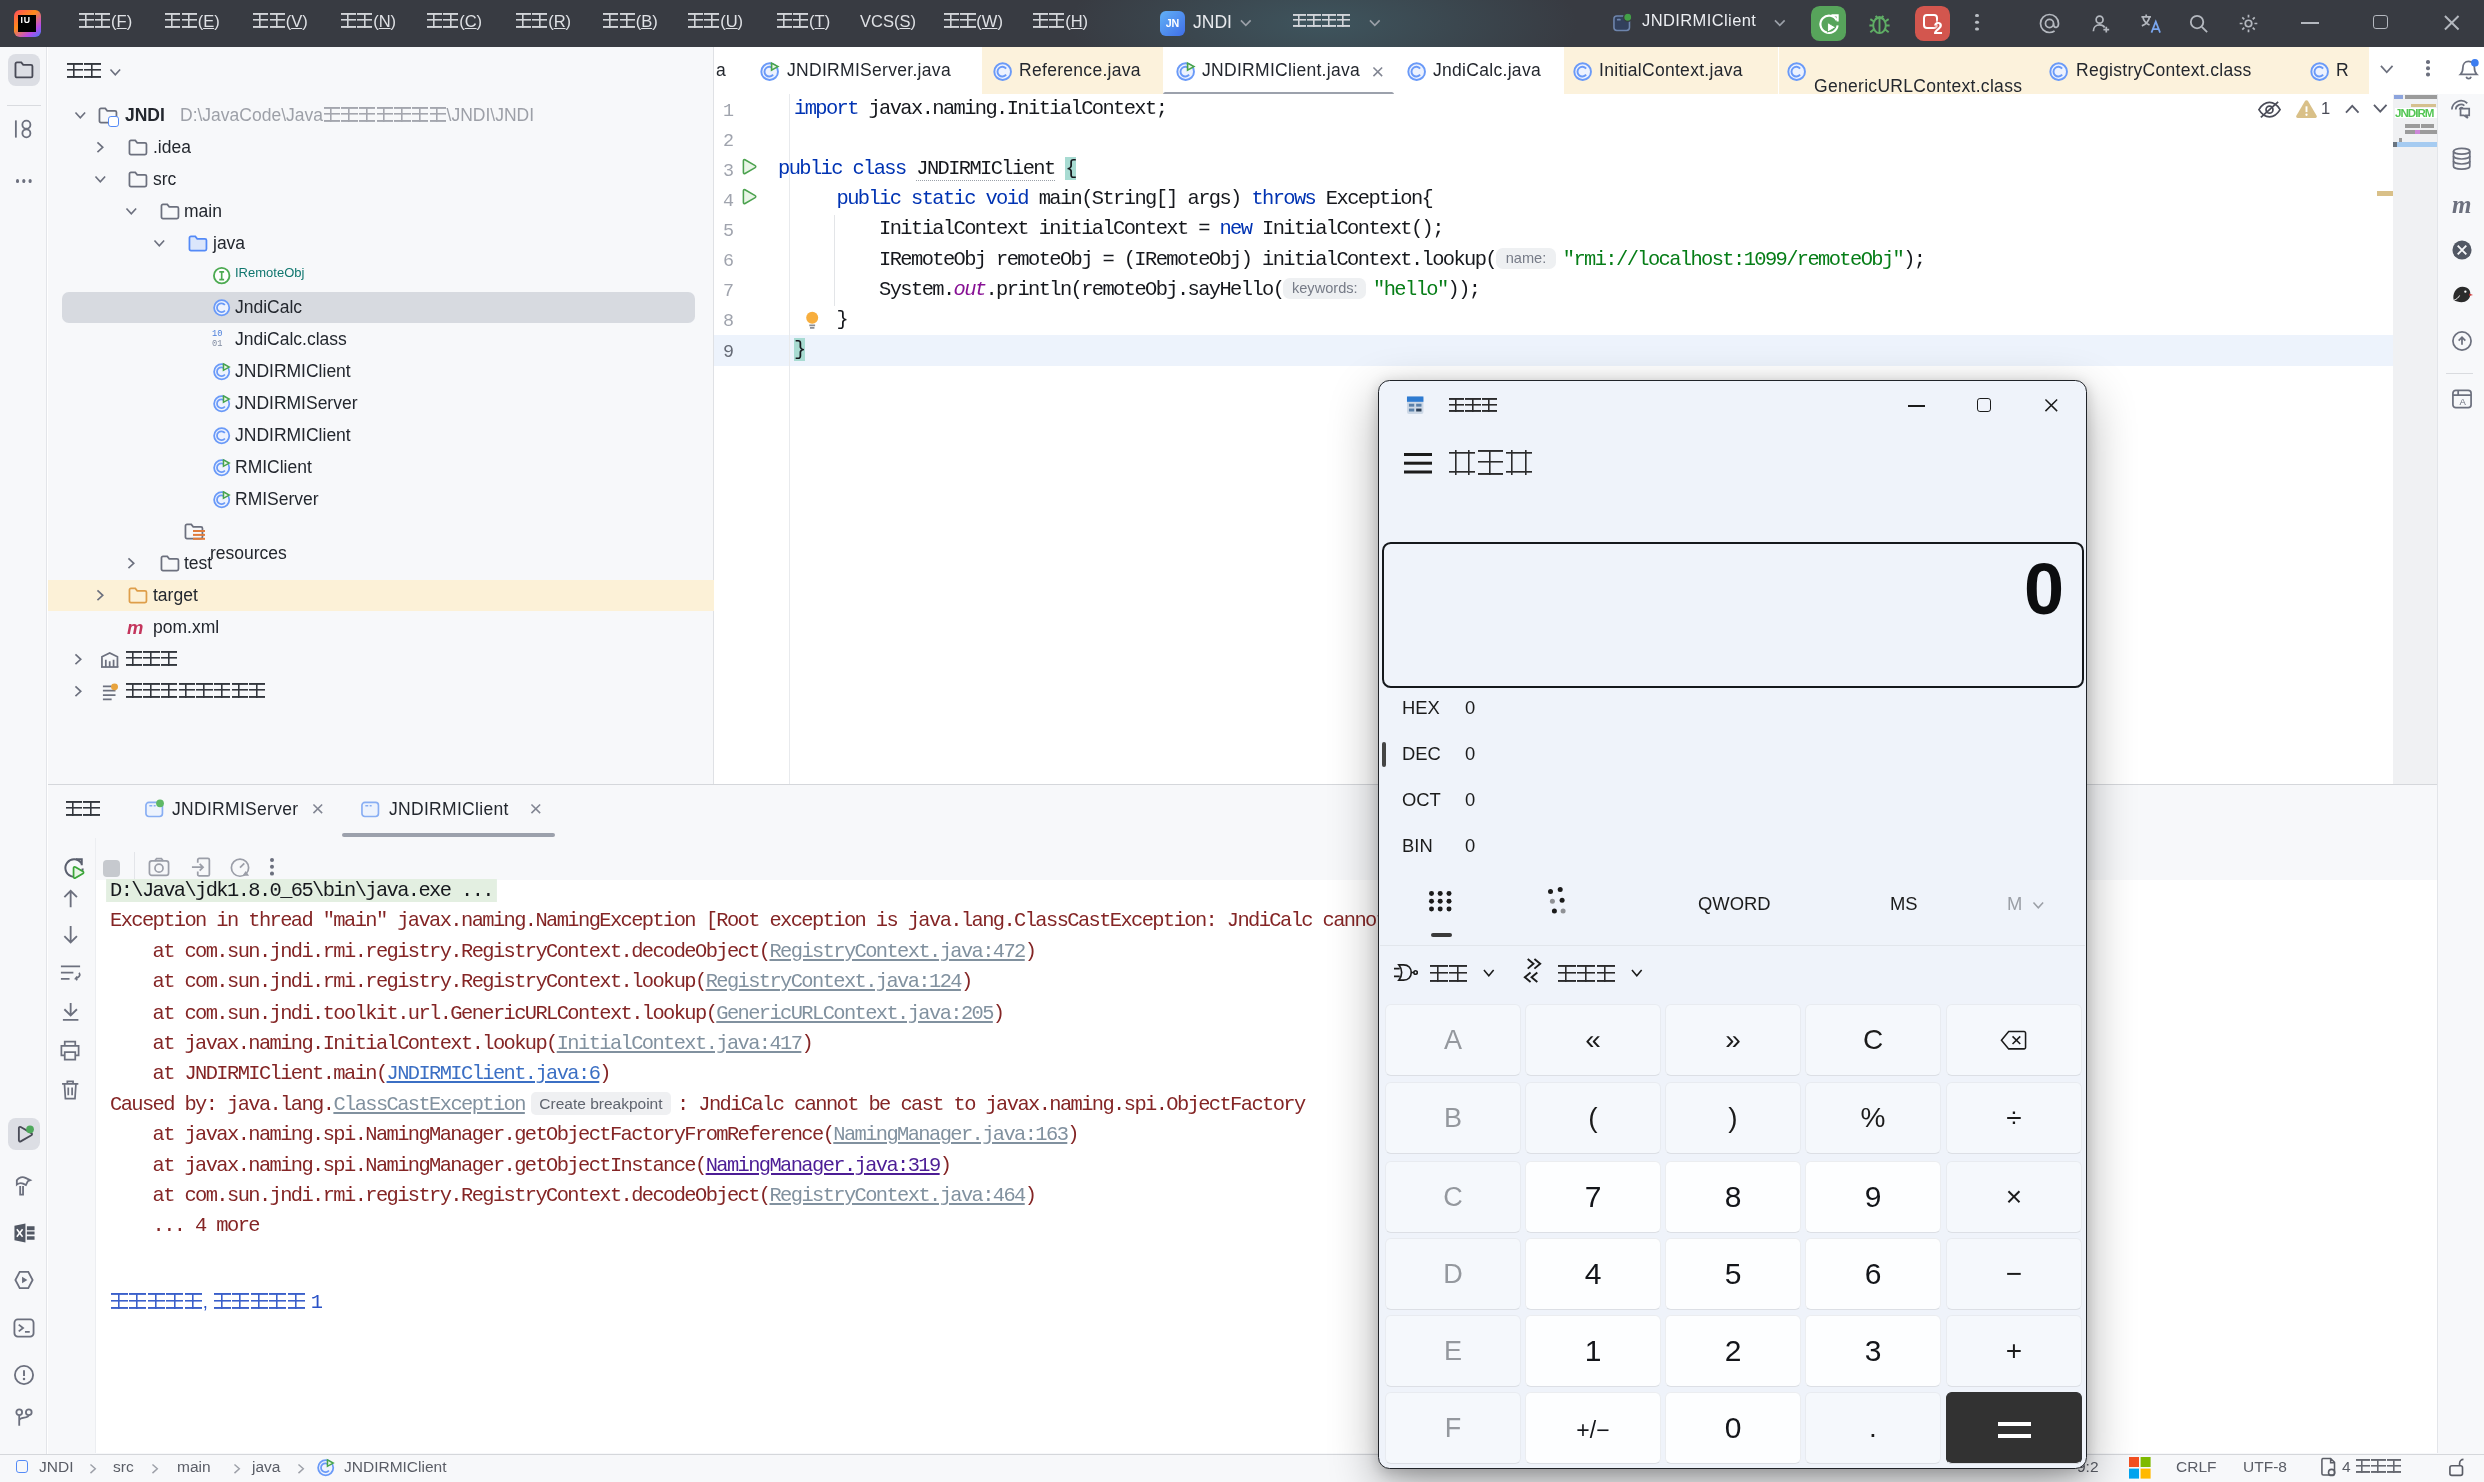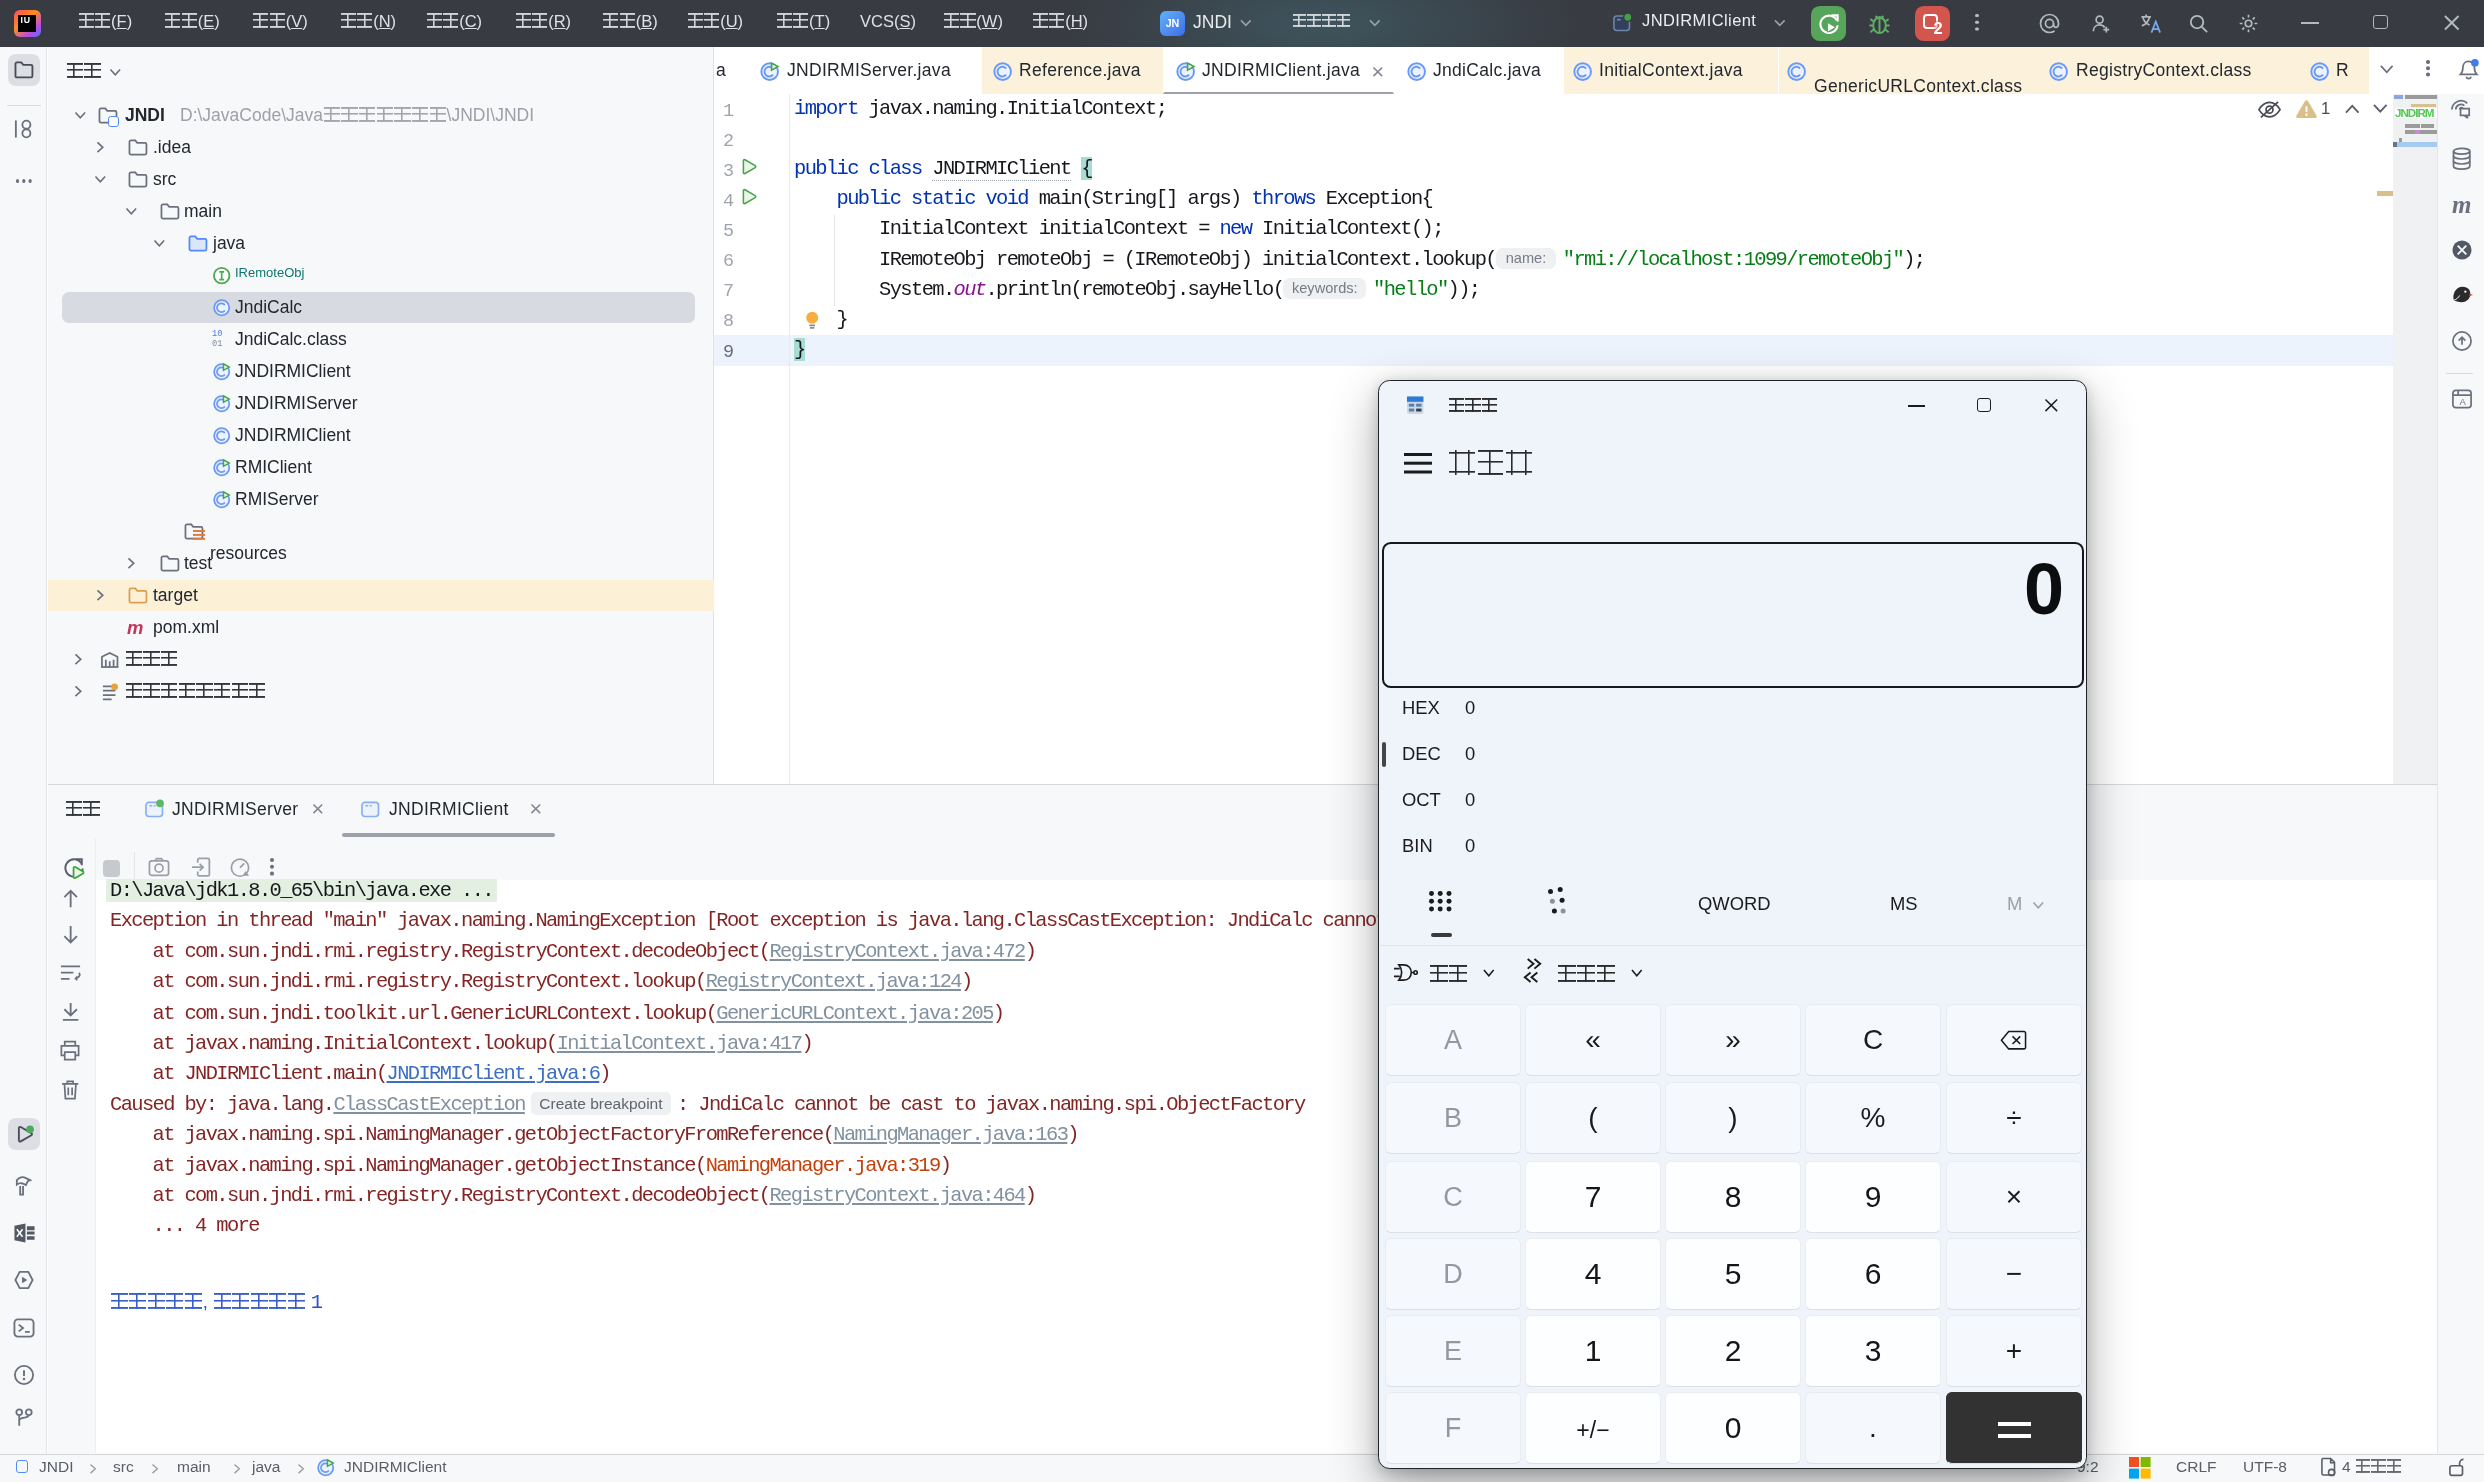--- a/index.html
+++ b/index.html
@@ -375,21 +375,21 @@
 <svg class="abs" style="left:740px;top:188px" width="18.4" height="18.4" viewBox="0 0 19 19">
     <path d="M3.5 2.8 c0-.9.9-1.4 1.7-1l10.5 6.1 c.8.4.8 1.6 0 2l-10.5 6.1 c-.8.4-1.7-.1-1.7-1z" fill="#e9f5e7" stroke="#4ca24f" stroke-width="1.6"></path>
   </svg>
 <svg class="abs" style="left:802px;top:310px" width="20.4" height="21.3" viewBox="0 0 21 22">
     <circle cx="10.5" cy="8" r="6.2" fill="#f7ae3e"></circle>
     <path d="M7.5 16h6M8.2 18.5h4.6" stroke="#8a8d94" stroke-width="1.8"></path>
   </svg>
 <div class="abs" style="left:834px;top:215px;width:1px;height:91px;background:#e3e5e8"></div>
 <div class="abs mono" style="left:794px;top:94px;height:30px;line-height:30px;font-size:20.4px;letter-spacing:-1.6px;color:#16181d;white-space:pre"><span style="color:#0033b3">import</span> javax.naming.InitialContext;</div>
 <div class="abs mono" style="left:794px;top:124px;height:30px;line-height:30px;font-size:20.4px;letter-spacing:-1.6px;color:#16181d;white-space:pre"></div>
-<div class="abs mono" style="left:794px;top:154px;height:30px;line-height:30px;font-size:20.4px;letter-spacing:-1.6px;color:#16181d;white-space:pre"><span style="color:#0033b3">public class</span> <span style="border-bottom:1.9px dotted #9aa0a8">JNDIRMIClient</span> <span style="background:#a8dbd2">{</span></div>
+<div class="abs mono" style="left:778px;top:154px;height:30px;line-height:30px;font-size:20.4px;letter-spacing:-1.6px;color:#16181d;white-space:pre"><span style="color:#0033b3">public class</span> <span style="border-bottom:1.9px dotted #9aa0a8">JNDIRMIClient</span> <span style="background:#a8dbd2">{</span></div>
 <div class="abs mono" style="left:794px;top:184px;height:30px;line-height:30px;font-size:20.4px;letter-spacing:-1.6px;color:#16181d;white-space:pre">    <span style="color:#0033b3">public static void</span> main(String[] args) <span style="color:#0033b3">throws</span> Exception{</div>
 <div class="abs mono" style="left:794px;top:214px;height:30px;line-height:30px;font-size:20.4px;letter-spacing:-1.6px;color:#16181d;white-space:pre">        InitialContext initialContext = <span style="color:#0033b3">new</span> InitialContext();</div>
 <div class="abs mono" style="left:794px;top:245px;height:30px;line-height:30px;font-size:20.4px;letter-spacing:-1.6px;color:#16181d;white-space:pre">        IRemoteObj remoteObj = (IRemoteObj) initialContext.lookup(<span style="display:inline-block;width:60px;margin-right:6.8px;text-align:center;font-family:'Liberation Sans',sans-serif;font-size:14.6px;letter-spacing:0;color:#767b87;background:#eef0f2;border-radius:6.8px;line-height:21.3px;vertical-align:1.9px">name:</span><span style="color:#067d17">"rmi://localhost:1099/remoteObj"</span>);</div>
 <div class="abs mono" style="left:794px;top:275px;height:30px;line-height:30px;font-size:20.4px;letter-spacing:-1.6px;color:#16181d;white-space:pre">        System.<span style="color:#871094;font-style:italic">out</span>.println(remoteObj.sayHello(<span style="display:inline-block;width:83px;margin-right:6.8px;text-align:center;font-family:'Liberation Sans',sans-serif;font-size:14.6px;letter-spacing:0;color:#767b87;background:#eef0f2;border-radius:6.8px;line-height:21.3px;vertical-align:1.9px">keywords:</span><span style="color:#067d17">"hello"</span>));</div>
 <div class="abs mono" style="left:794px;top:305px;height:30px;line-height:30px;font-size:20.4px;letter-spacing:-1.6px;color:#16181d;white-space:pre">    }</div>
 <div class="abs mono" style="left:794px;top:335px;height:30px;line-height:30px;font-size:20.4px;letter-spacing:-1.6px;color:#16181d;white-space:pre"><span style="background:#a8dbd2">}</span></div>
 <svg class="abs" style="left:2257px;top:99px" width="25" height="21.3" viewBox="0 0 26 22">
     <g fill="none" stroke="#494b57" stroke-width="1.8">
       <path d="M2 11 C5 6 9 3.5 13 3.5 17 3.5 21 6 24 11 21 16 17 18.5 13 18.5 9 18.5 5 16 2 11z"></path>
       <circle cx="13" cy="11" r="3.6"></circle>
@@ -506,21 +506,21 @@
   </svg>
 <div class="abs mono" style="left:110px;top:876px;height:30px;line-height:30px;font-size:20.4px;letter-spacing:-1.6px;white-space:pre;color:#16181d"><span style="background:#e3efe1;box-shadow:3.9px 0 0 #e3efe1,-3.9px 0 0 #e3efe1">D:\Java\jdk1.8.0_65\bin\java.exe ...</span></div>
 <div class="abs mono" style="left:110px;top:906px;height:30px;line-height:30px;font-size:20.4px;letter-spacing:-1.6px;white-space:pre;color:#842525">Exception in thread "main" javax.naming.NamingException [Root exception is java.lang.ClassCastException: JndiCalc cannot be cast to javax.naming.spi.ObjectFactory]</div>
 <div class="abs mono" style="left:110px;top:937px;height:30px;line-height:30px;font-size:20.4px;letter-spacing:-1.6px;white-space:pre;color:#842525">    at com.sun.jndi.rmi.registry.RegistryContext.decodeObject(<span style="color:#81919f;text-decoration:underline">RegistryContext.java:472</span>)</div>
 <div class="abs mono" style="left:110px;top:967px;height:30px;line-height:30px;font-size:20.4px;letter-spacing:-1.6px;white-space:pre;color:#842525">    at com.sun.jndi.rmi.registry.RegistryContext.lookup(<span style="color:#81919f;text-decoration:underline">RegistryContext.java:124</span>)</div>
 <div class="abs mono" style="left:110px;top:999px;height:30px;line-height:30px;font-size:20.4px;letter-spacing:-1.6px;white-space:pre;color:#842525">    at com.sun.jndi.toolkit.url.GenericURLContext.lookup(<span style="color:#81919f;text-decoration:underline">GenericURLContext.java:205</span>)</div>
 <div class="abs mono" style="left:110px;top:1029px;height:30px;line-height:30px;font-size:20.4px;letter-spacing:-1.6px;white-space:pre;color:#842525">    at javax.naming.InitialContext.lookup(<span style="color:#81919f;text-decoration:underline">InitialContext.java:417</span>)</div>
 <div class="abs mono" style="left:110px;top:1059px;height:30px;line-height:30px;font-size:20.4px;letter-spacing:-1.6px;white-space:pre;color:#842525">    at JNDIRMIClient.main(<span style="color:#3b6fc4;text-decoration:underline">JNDIRMIClient.java:6</span>)</div>
 <div class="abs mono" style="left:110px;top:1090px;height:30px;line-height:30px;font-size:20.4px;letter-spacing:-1.6px;white-space:pre;color:#842525">Caused by: java.lang.<span style="color:#81919f;text-decoration:underline">ClassCastException</span><span style="display:inline-block;margin:0 5.8px;padding:0 8.7px;font-family:'Liberation Sans',sans-serif;font-size:15.5px;letter-spacing:0;color:#5f646e;background:#eff0f2;border-radius:4.9px;line-height:23px;vertical-align:1px">Create breakpoint</span>: JndiCalc cannot be cast to javax.naming.spi.ObjectFactory</div>
 <div class="abs mono" style="left:110px;top:1120px;height:30px;line-height:30px;font-size:20.4px;letter-spacing:-1.6px;white-space:pre;color:#842525">    at javax.naming.spi.NamingManager.getObjectFactoryFromReference(<span style="color:#81919f;text-decoration:underline">NamingManager.java:163</span>)</div>
-<div class="abs mono" style="left:110px;top:1151px;height:30px;line-height:30px;font-size:20.4px;letter-spacing:-1.6px;white-space:pre;color:#842525">    at javax.naming.spi.NamingManager.getObjectInstance(<span style="color:#c2410c;">NamingManager.java:319</span>)</div>
+<div class="abs mono" style="left:110px;top:1151px;height:30px;line-height:30px;font-size:20.4px;letter-spacing:-1.6px;white-space:pre;color:#842525">    at javax.naming.spi.NamingManager.getObjectInstance(<span style="color:#4c1d95;text-decoration:underline">NamingManager.java:319</span>)</div>
 <div class="abs mono" style="left:110px;top:1181px;height:30px;line-height:30px;font-size:20.4px;letter-spacing:-1.6px;white-space:pre;color:#842525">    at com.sun.jndi.rmi.registry.RegistryContext.decodeObject(<span style="color:#81919f;text-decoration:underline">RegistryContext.java:464</span>)</div>
 <div class="abs mono" style="left:110px;top:1211px;height:30px;line-height:30px;font-size:20.4px;letter-spacing:-1.6px;white-space:pre;color:#842525">    ... 4 more</div>
 <div class="abs" style="left:110px;top:1291px;font-size:18.4px;color:#2a52c6;white-space:nowrap"><i class="cj"></i><i class="cj"></i><i class="cj"></i><i class="cj"></i><i class="cj"></i>, <i class="cj"></i><i class="cj"></i><i class="cj"></i><i class="cj"></i><i class="cj"></i> <span class="mono" style="font-size:20.4px">1</span></div>
 <div class="abs" style="left:0;top:1454px;width:2484px;height:29px;background:#f7f8fa;border-top:1px solid #d5d7db"></div>
 <div class="abs" style="left:15.5px;top:1460px;width:12.6px;height:12.6px;border:1.9px solid #548af7;border-radius:2.9px"></div>
 <div class="abs" style="left:39px;top:1458px;font-size:15.5px;color:#5a5d66;white-space:nowrap">JNDI</div>
 <svg class="abs" style="left:89px;top:1463px" width="7.8" height="11.6" viewBox="0 0 8 12">
     <path d="M1.5 1.5 6.5 6 1.5 10.5" stroke="#9da0a8" stroke-width="1.5" fill="none"></path>
   </svg>
 <div class="abs" style="left:113px;top:1458px;font-size:15.5px;color:#5a5d66;white-space:nowrap">src</div>

